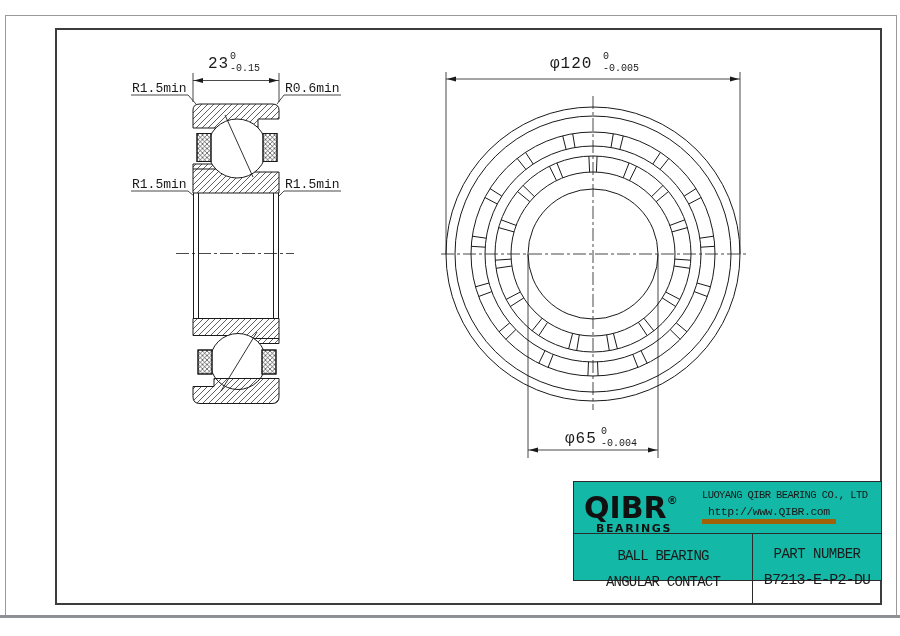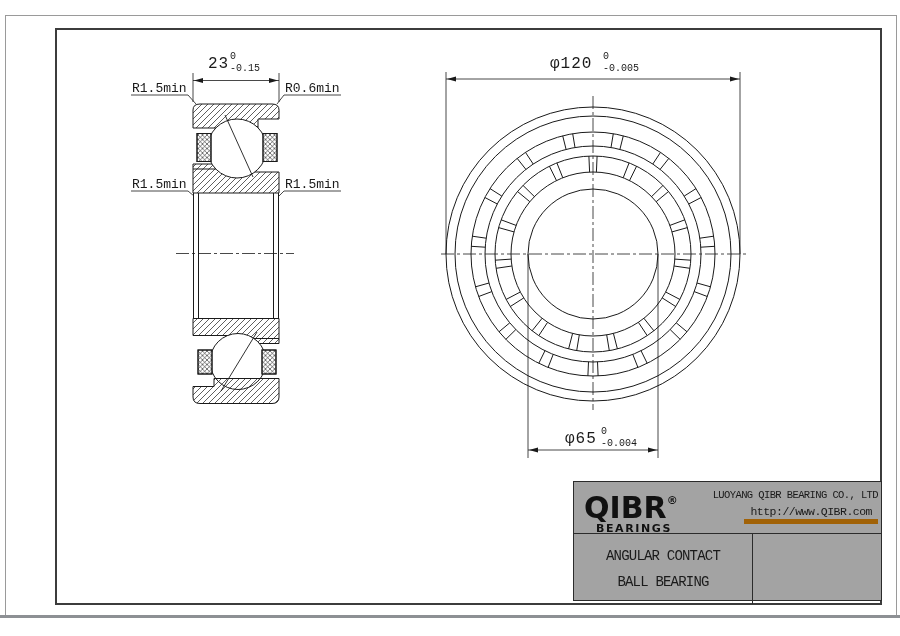--- a/index.html
+++ b/index.html
@@ -11,30 +11,30 @@
   .inner-frame{position:absolute;left:55px;top:28px;width:827px;height:577px;
         border:2px solid #3c3c3c;box-sizing:border-box;}
   svg.drawing{position:absolute;left:0;top:0;}
   svg.drawing text{fill:#1a1a1a;font-family:"Liberation Mono","DejaVu Sans Mono",monospace;}
   .dimtxt{font-size:16px;letter-spacing:1px;}
   .toltxt{font-size:10px;}
   .lbltxt{font-size:13px;}
   #cage-outer-bridges line,#cage-inner-bridges line{stroke:#1a1a1a;stroke-width:1;}
 
   
-  .title-block{position:absolute;left:573px;top:481px;width:309px;height:120px;
-        border:1.5px solid #2b2b2b;box-sizing:border-box;background:#a3a3a3;}
+  .title-block{position:absolute;left:573px;top:481px;width:309px;height:100px;
+        border:1.5px solid #2b2b2b;box-sizing:border-box;background:#14b8a6;}
   .tb-top{position:relative;height:52px;border-bottom:1.5px solid #2b2b2b;box-sizing:border-box;}
   .tb-logo{position:absolute;left:10px;top:4px;width:110px;}
   .brand-row{font-family:"DejaVu Sans","Liberation Sans",sans-serif;font-weight:bold;
         font-size:30px;line-height:30px;letter-spacing:0px;color:#111;}
   .brand-reg{font-size:11px;vertical-align:14px;font-weight:bold;}
   .brand-sub{font-family:"DejaVu Sans","Liberation Sans",sans-serif;font-weight:bold;
         font-size:11px;letter-spacing:1.6px;color:#111;margin:-1px 0 0 12px;}
-  .tb-company{position:absolute;left:128px;right:3px;top:7px;text-align:right;}
+  .tb-company{position:absolute;left:128px;right:3px;top:7px;text-align:left;}
   .tb-company-name{font-size:10.5px;letter-spacing:-0.6px;white-space:nowrap;}
   .tb-website{display:inline-block;font-size:11.5px;letter-spacing:-0.5px;margin-top:4px;
         border-bottom:5px solid #a16207;padding:0 6px 1px 6px;white-space:nowrap;}
   .tb-bottom{display:flex;height:70px;}
   .tb-product{width:179px;border-right:1.5px solid #2b2b2b;box-sizing:border-box;
         text-align:center;padding-top:9px;}
   .tb-product div{font-size:14px;letter-spacing:-0.8px;line-height:26px;white-space:nowrap;}
   .tb-part{flex:1;text-align:center;padding-top:7px;}
   .tb-part-label{font-size:14px;letter-spacing:-0.5px;line-height:26px;white-space:nowrap;}
   .tb-part-number{font-size:15px;letter-spacing:-0.8px;line-height:27px;white-space:nowrap;}
@@ -216,18 +216,22 @@
         <div class="brand-row"><span>QIBR</span><span class="brand-reg">®</span></div>
         <div class="brand-sub">BEARINGS</div>
       </div>
       <div class="tb-company">
         <div class="tb-company-name">LUOYANG QIBR BEARING CO., LTD</div>
         <div class="tb-website">http://www.QIBR.com</div>
       </div>
     </div>
     <div class="tb-bottom">
       <div class="tb-product">
+        <div>BALL BEARING</div>
         <div>ANGULAR CONTACT</div>
-        <div>BALL BEARING</div>
+      </div>
+      <div class="tb-part">
+        <div class="tb-part-label">PART NUMBER</div>
+        <div class="tb-part-number">B7213-E-P2-DU</div>
       </div>
     </div>
   </div>
 </div>
 
 </body></html>

